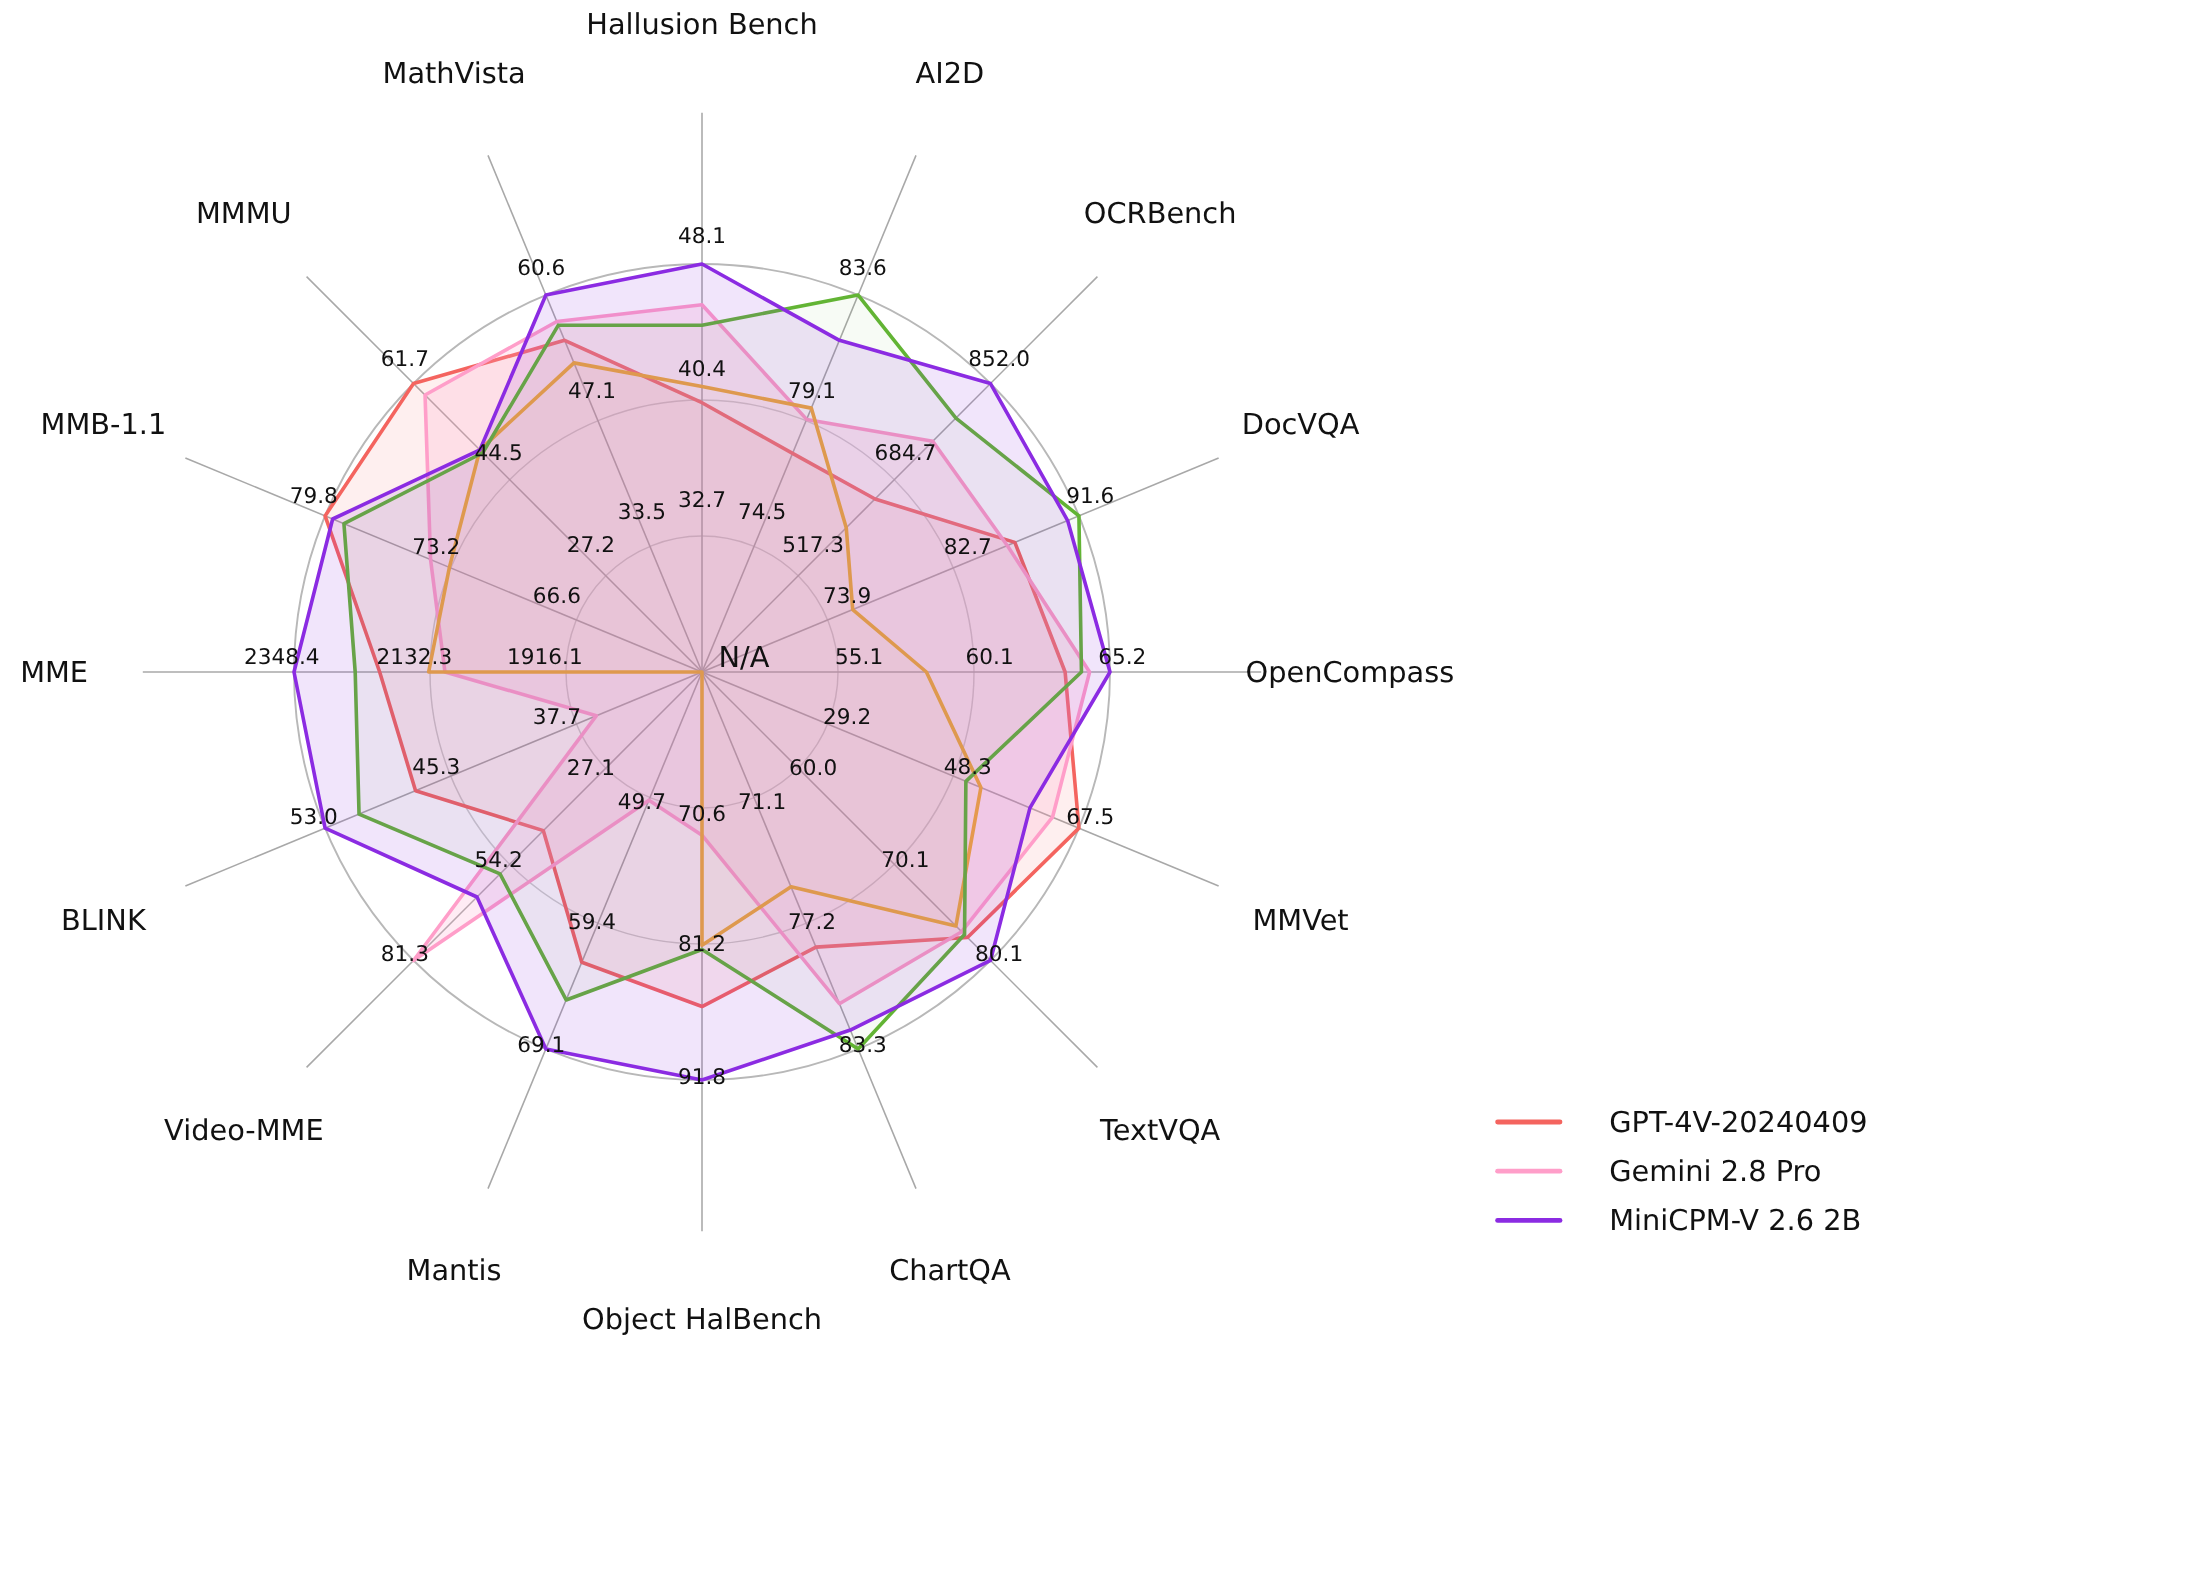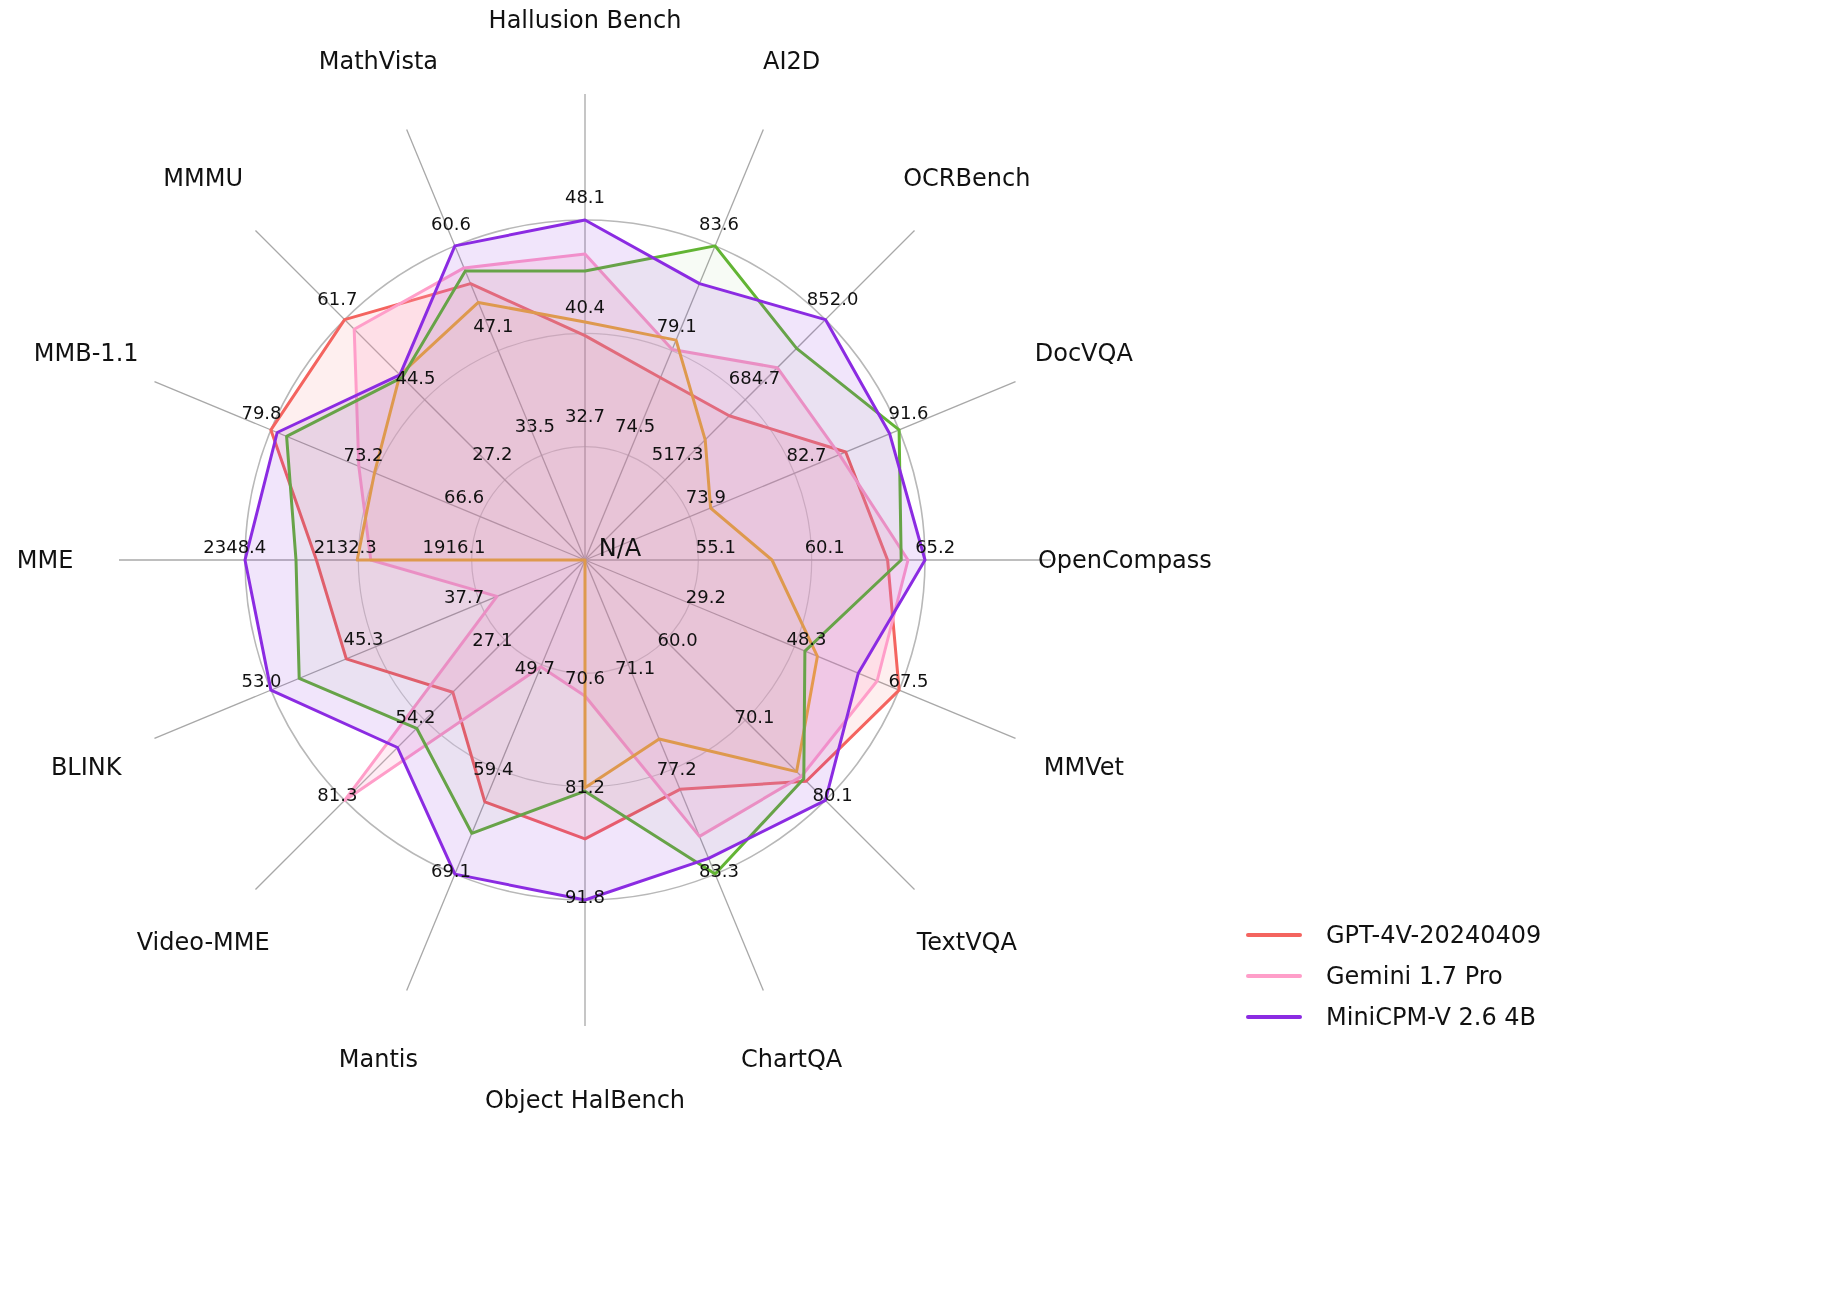--- a/index.html
+++ b/index.html
@@ -18,21 +18,21 @@
     position: absolute;
     left: 1246px;
     top: 914px;
     display: flex;
     flex-direction: column;
   }
   .legend-row {
     display: flex;
     align-items: center;
     height: 41px;
-    gap: 24px;
+    gap: 39px;
   }
   .legend-line {
     display: inline-block;
     width: 56px;
     height: 4px;
     border-radius: 2px;
     flex: 0 0 auto;
   }
   .legend-label {
     font-size: 24px;
@@ -135,20 +135,20 @@
       <text x="378.4" y="61.2" text-anchor="middle" dominant-baseline="central" font-size="24" fill="#111111">MathVista</text>
       <text x="620" y="556" text-anchor="middle" font-size="24" fill="#111111">N/A</text>
     </svg>
   <div class="legend" id="legend">
       <div class="legend-row">
         <span class="legend-line" style="background: rgb(244, 100, 95);"></span>
         <span class="legend-label">GPT-4V-20240409</span>
       </div>
       <div class="legend-row">
         <span class="legend-line" style="background: rgb(255, 158, 201);"></span>
-        <span class="legend-label">Gemini 1.7 Pro</span>
+        <span class="legend-label">Gemini 2.8 Pro</span>
       </div>
       <div class="legend-row">
         <span class="legend-line" style="background: rgb(139, 43, 226);"></span>
-        <span class="legend-label">MiniCPM-V 2.6 4B</span>
+        <span class="legend-label">MiniCPM-V 2.6 2B</span>
       </div>
     </div>
 </div>
 
 </body></html>

